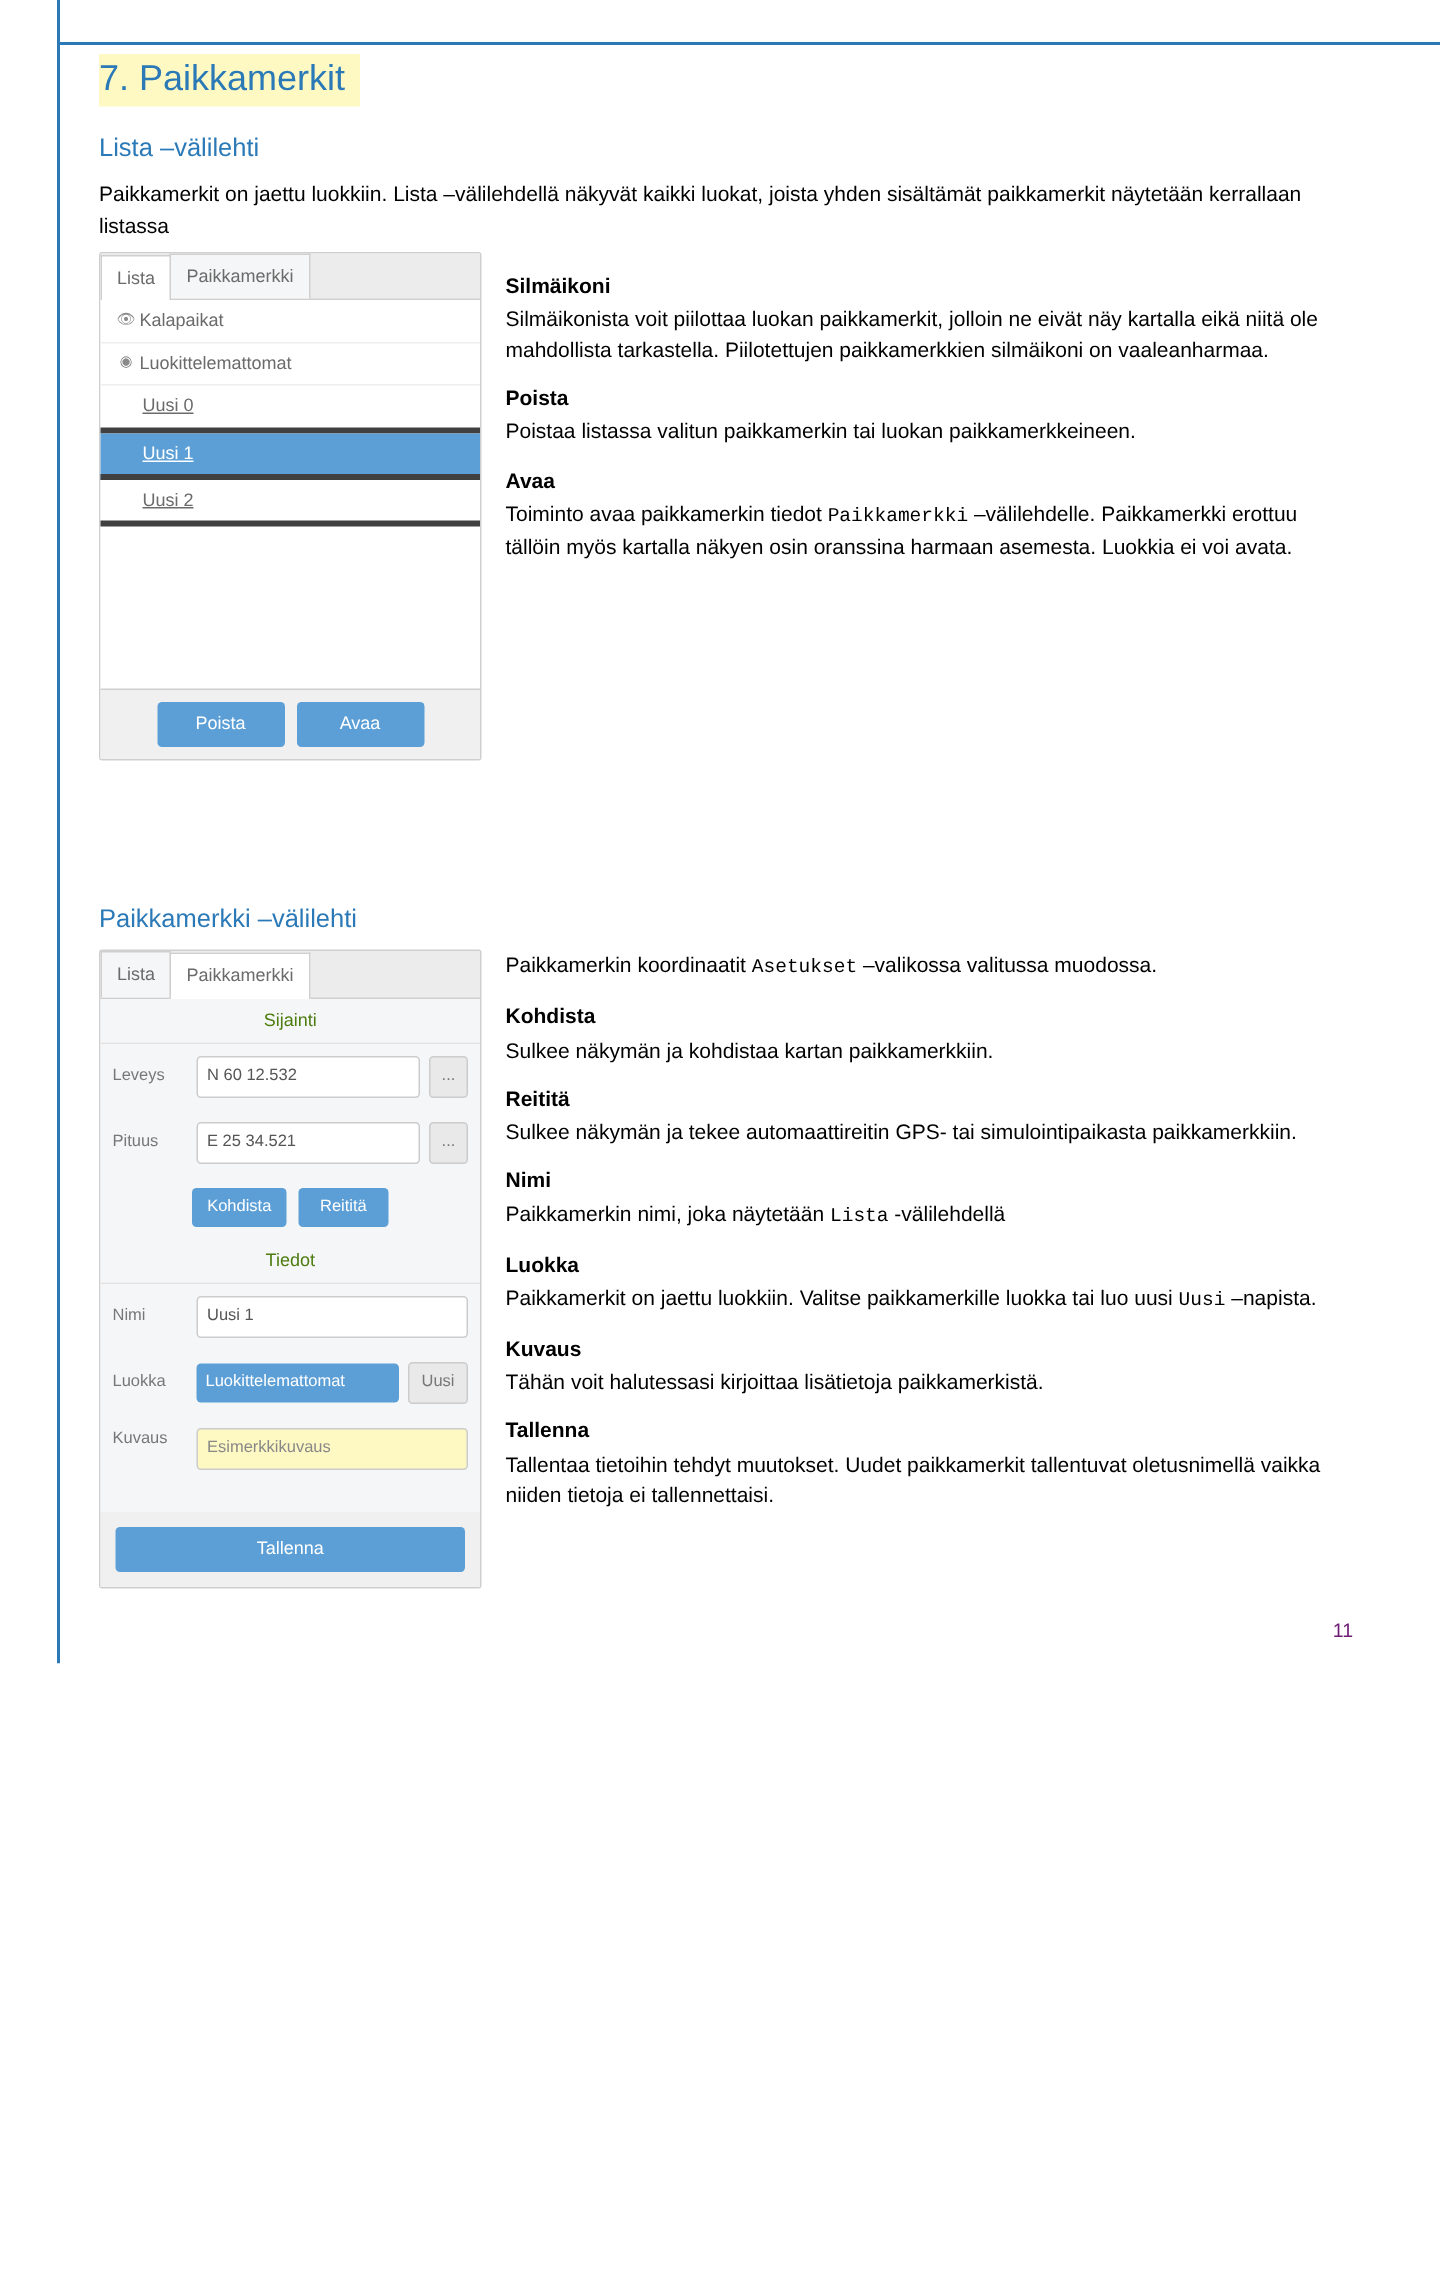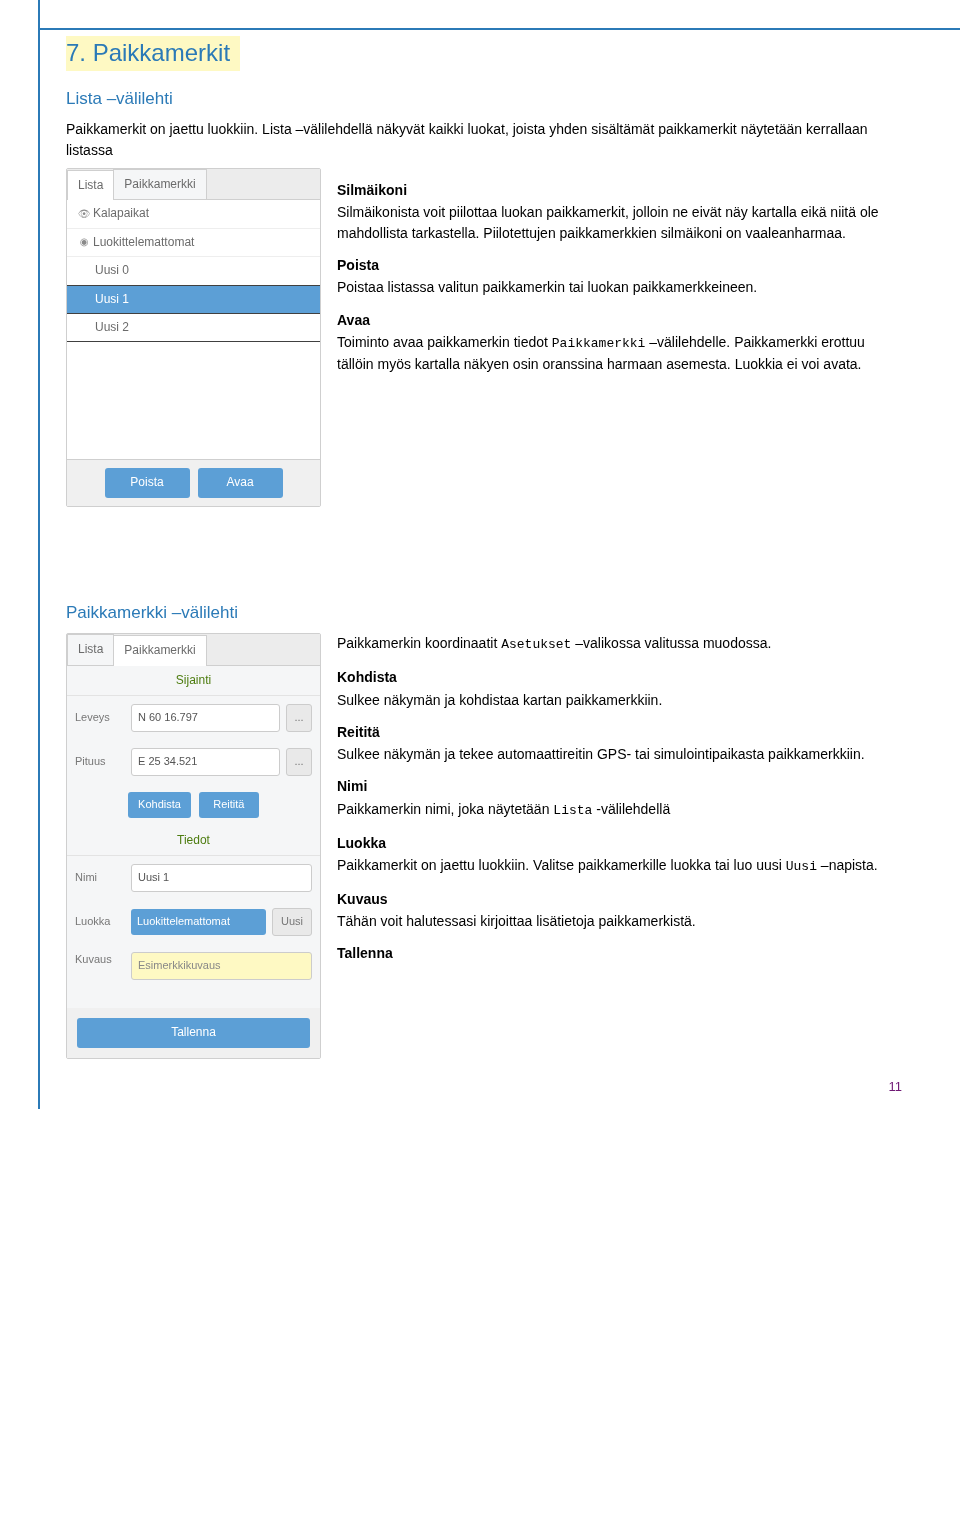--- a/index.html
+++ b/index.html
@@ -84,21 +84,21 @@
     position: relative;
     top: 1px;
   }
   .list-body { background: #fff; min-height: 260px; border-bottom: 1px solid #cfcfcf; }
   .list-header-row {
     display: flex; align-items: center;
     padding: 5px 8px;
     border-bottom: 1px solid #eee;
   }
   .eye { width: 18px; display:inline-block; text-align:center; color:#8a8a8a; font-size:10px;}
-  .list-row { padding: 5px 8px 5px 28px; border-bottom: 1px solid #404040; }
+  .list-row { padding: 5px 8px 5px 28px; border-bottom: 4px solid #404040; text-decoration: underline; }
   .list-row.selected { background: #5c9fd6; color: #fff; }
   .panel-footer {
     display: flex; gap: 8px; padding: 8px; justify-content: center;
     background: #f0f0f0;
   }
   .btn {
     background: #5c9fd6;
     color: #fff;
     border: none;
     border-radius: 3px;
@@ -206,21 +206,21 @@
 
     <div class="panel">
       <div class="panel-tabs">
         <div class="panel-tab">Lista</div>
         <div class="panel-tab active">Paikkamerkki</div>
       </div>
       <div style="background:#f5f6f7;">
         <div class="form-section-title">Sijainti</div>
         <div class="form-row">
           <div class="form-label">Leveys</div>
-          <div class="input">N 60 16.797</div>
+          <div class="input">N 60 12.532</div>
           <div class="dots-btn">...</div>
         </div>
         <div class="form-row">
           <div class="form-label">Pituus</div>
           <div class="input">E 25 34.521</div>
           <div class="dots-btn">...</div>
         </div>
         <div class="btn-row">
           <div class="btn btn-sm">Kohdista</div>
           <div class="btn btn-sm">Reititä</div>
@@ -264,18 +264,19 @@
 
       <h3 class="sub-title">Luokka</h3>
       <p>
         <span>Paikkamerkit on jaettu luokkiin. Valitse paikkamerkille luokka tai luo uusi </span><span class="mono">Uusi</span><span> –napista.</span>
       </p>
 
       <h3 class="sub-title">Kuvaus</h3>
       <p>Tähän voit halutessasi kirjoittaa lisätietoja paikkamerkistä.</p>
 
       <h3 class="sub-title">Tallenna</h3>
+      <p>Tallentaa tietoihin tehdyt muutokset. Uudet paikkamerkit tallentuvat oletusnimellä vaikka niiden tietoja ei tallennettaisi.</p>
     </div>
   </div>
 
 </div>
 
 <div class="page-num">11</div>
 
 </body></html>

